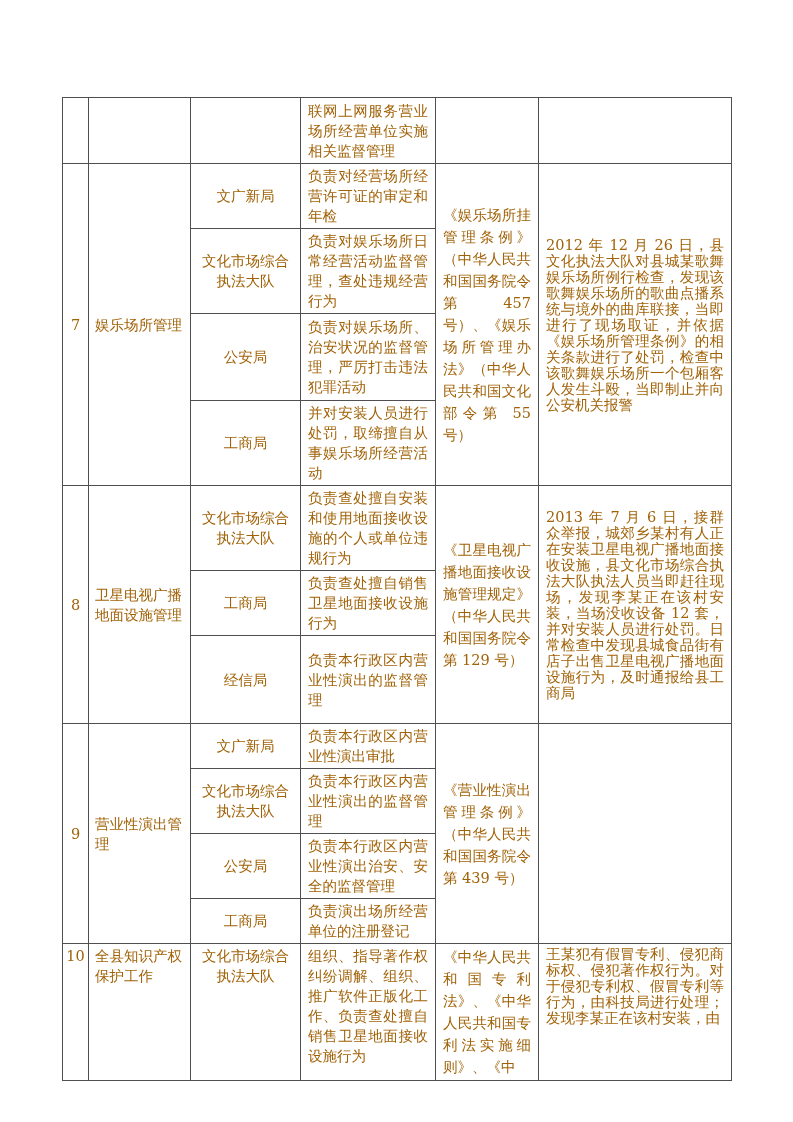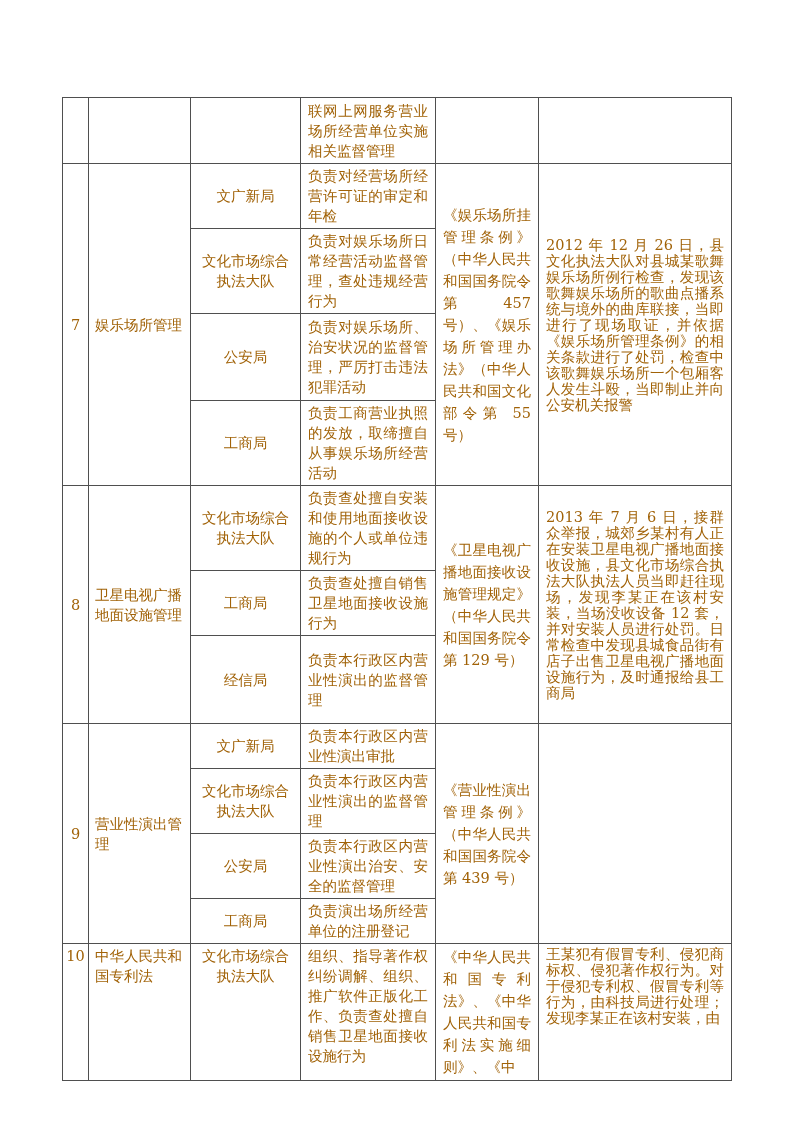--- a/index.html
+++ b/index.html
@@ -93,21 +93,21 @@
       <tr class="rh-7b">
         <td class="c-dept">文化市场综合执法大队</td>
         <td class="c-duty">负责对娱乐场所日常经营活动监督管理，查处违规经营行为</td>
       </tr>
       <tr class="rh-7c">
         <td class="c-dept">公安局</td>
         <td class="c-duty">负责对娱乐场所、治安状况的监督管理，严厉打击违法犯罪活动</td>
       </tr>
       <tr class="rh-7d">
         <td class="c-dept">工商局</td>
-        <td class="c-duty">负责工商营业执照的发放，取缔擅自从事娱乐场所经营活动</td>
+        <td class="c-duty">并对安装人员进行处罚，取缔擅自从事娱乐场所经营活动</td>
       </tr>
 
       <tr class="rh-8a">
         <td class="c-seq" rowspan="3">8</td>
         <td class="c-cat" rowspan="3">卫星电视广播地面设施管理</td>
         <td class="c-dept">文化市场综合执法大队</td>
         <td class="c-duty">负责查处擅自安装和使用地面接收设施的个人或单位违规行为</td>
         <td class="c-legal" rowspan="3">《卫星电视广播地面接收设施管理规定》（中华人民共和国国务院令第 129 号）</td>
         <td class="c-case" rowspan="3">2013 年 7 月 6 日，接群众举报，城郊乡某村有人正在安装卫星电视广播地面接收设施，县文化市场综合执法大队执法人员当即赶往现场，发现李某正在该村安装，当场没收设备 12 套，并对安装人员进行处罚。日常检查中发现县城食品街有店子出售卫星电视广播地面设施行为，及时通报给县工商局</td>
       </tr>
@@ -136,21 +136,21 @@
         <td class="c-dept">公安局</td>
         <td class="c-duty">负责本行政区内营业性演出治安、安全的监督管理</td>
       </tr>
       <tr class="rh-9d">
         <td class="c-dept">工商局</td>
         <td class="c-duty">负责演出场所经营单位的注册登记</td>
       </tr>
 
       <tr class="rh-10 vt">
         <td class="c-seq">10</td>
-        <td class="c-cat">中华人民共和国专利法</td>
+        <td class="c-cat">全县知识产权保护工作</td>
         <td class="c-dept">文化市场综合执法大队</td>
         <td class="c-duty">组织、指导著作权纠纷调解、组织、推广软件正版化工作、负责查处擅自销售卫星地面接收设施行为</td>
         <td class="c-legal">《中华人民共和国专利法》、《中华人民共和国专利法实施细则》、《中</td>
         <td class="c-case">王某犯有假冒专利、侵犯商标权、侵犯著作权行为。对于侵犯专利权、假冒专利等行为，由科技局进行处理；发现李某正在该村安装，由</td>
       </tr>
 
     </tbody>
   </table>
 </div>
 

